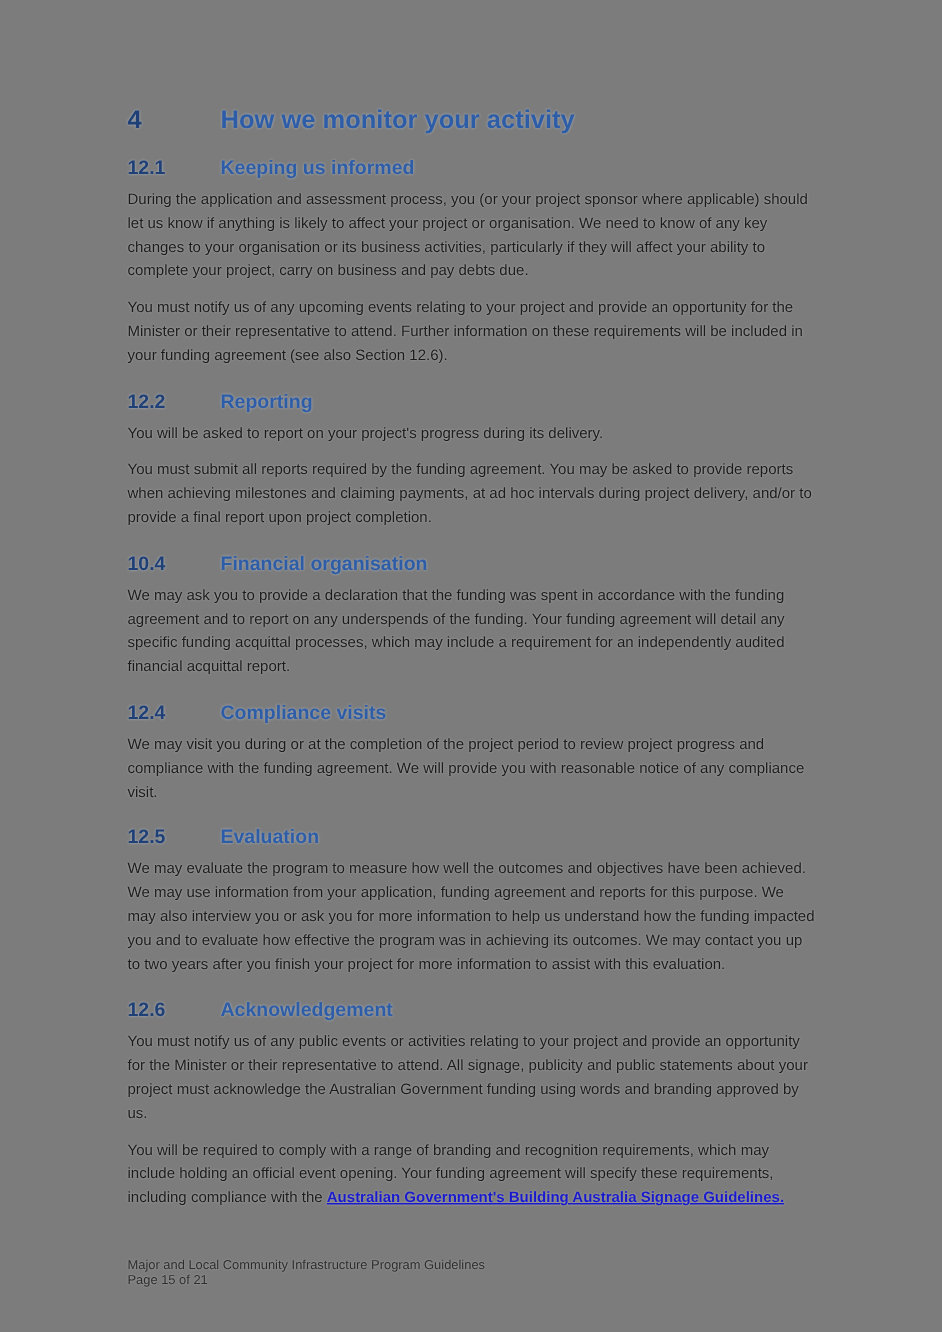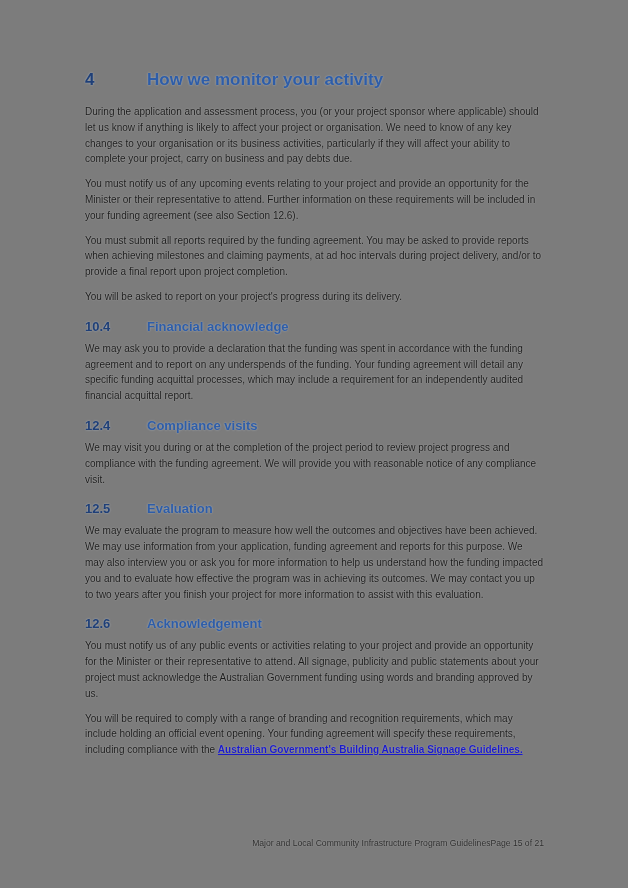--- a/index.html
+++ b/index.html
@@ -53,48 +53,55 @@
     font-weight: bold;
     text-decoration: underline;
     cursor: pointer;
   }
   .footer {
     position: absolute;
     left: 85px;
     right: 84px;
     top: 838px;
     display: flex;
-    justify-content: flex-end;
+    justify-content: space-between;
     font-size: 8.6px;
     color: #2d2d2d;
     text-shadow: 0 0 1.5px rgba(255, 255, 255, 0.35);
+    flex-direction: column;
   }
 </style>
 </head>
 <body>
 
 <div class="page">
   <div class="content">
     <h1>
       <span class="hnum">4</span><span class="htxt">How we monitor your activity</span>
     </h1>
     <div id="sections">
   <section>
+    <h2>
+      <span class="hnum">12.1</span><span class="htxt">Keeping us informed</span>
+    </h2>
   <p><span>During the application and assessment process, you (or your project sponsor where applicable) should let us know if anything is likely to affect your project or organisation. We need to know of any key changes to your organisation or its business activities, particularly if they will affect your ability to complete your project, carry on business and pay debts due.</span></p>
           <p><span>You </span><b>must</b><span> notify us of any upcoming events relating to your project and provide an opportunity for the Minister or their representative to attend. Further information on these requirements will be included in your funding agreement (see also Section 12.6).</span></p>
         </section>
 
   <section>
-  <p><span>You </span><b>must</b><span> submit all reports required by the funding agreement. You may be asked to provide reports when achieving milestones and claiming payments, at ad hoc intervals during project delivery, and/or to provide a final report upon project completion.</span></p>
-          <p><span>You will be asked to report on your project's progress during its delivery.</span></p>
+    <h2>
+      <span class="hnum">12.2</span><span class="htxt">Reporting</span>
+    </h2>
+  <p><span>You will be asked to report on your project's progress during its delivery.</span></p>
+          <p><span>You </span><b>must</b><span> submit all reports required by the funding agreement. You may be asked to provide reports when achieving milestones and claiming payments, at ad hoc intervals during project delivery, and/or to provide a final report upon project completion.</span></p>
         </section>
 
   <section>
     <h2>
-      <span class="hnum">10.4</span><span class="htxt">Financial acknowledge</span>
+      <span class="hnum">10.4</span><span class="htxt">Financial organisation</span>
     </h2>
   <p><span>We may ask you to provide a declaration that the funding was spent in accordance with the funding agreement and to report on any underspends of the funding. Your funding agreement will detail any specific funding acquittal processes, which may include a requirement for an independently audited financial acquittal report.</span></p>
         </section>
 
   <section>
     <h2>
       <span class="hnum">12.4</span><span class="htxt">Compliance visits</span>
     </h2>
   <p><span>We may visit you during or at the completion of the project period to review project progress and compliance with the funding agreement. We will provide you with reasonable notice of any compliance visit.</span></p>
         </section>

